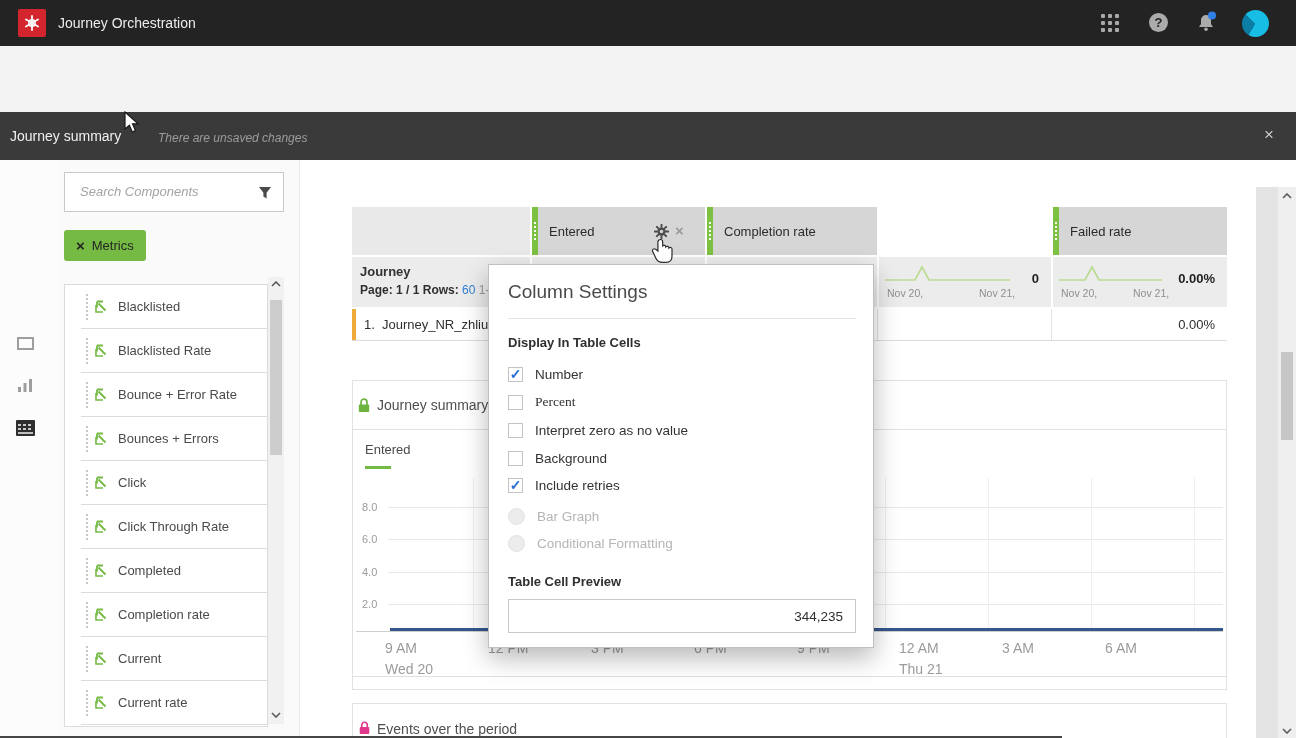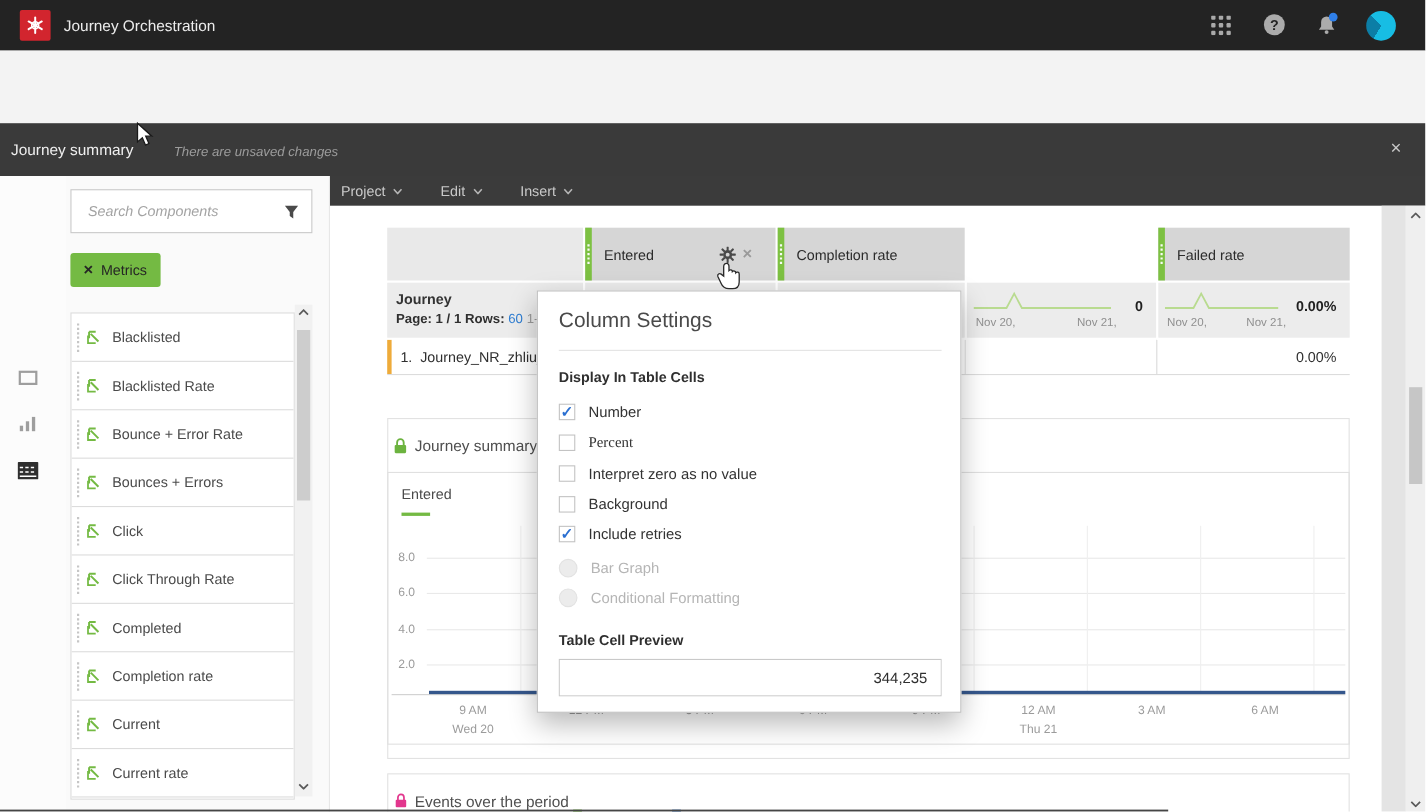--- a/index.html
+++ b/index.html
@@ -28,21 +28,21 @@
   .rail{left:0;top:160px;width:60px;height:578px;background:#fcfcfc;}
   .sidebar{left:60px;top:160px;width:240px;height:578px;background:#fafafa;border-right:1px solid #e7e7e7;box-sizing:border-box;}
   .searchbox{left:64px;top:172px;width:220px;height:40px;background:#fff;border:1px solid #c9c9c9;box-sizing:border-box;}
   .searchbox input{border:0;outline:none;width:170px;margin:10px 0 0 13px;font-size:13px;
         font-family:"Liberation Sans",sans-serif;color:#555;background:transparent;}
   .searchbox input::placeholder{font-style:italic;color:#a3a3a3;}
   .chip{left:64px;top:230px;height:31px;background:#74ba43;border-radius:3px;padding:0 12px;
         font-size:13px;color:#252525;display:flex;align-items:center;gap:7px;cursor:pointer;}
   .chip .x{font-weight:bold;font-size:15px;}
   .mlist{left:64px;top:284px;width:204px;height:443px;background:#fff;border:1px solid #dcdcdc;
-         box-sizing:border-box;overflow:hidden;}
+         box-sizing:border-box;overflow:hidden;padding-left:16px;}
   .mrow{height:44px;border-bottom:1px solid #dcdcdc;display:flex;align-items:center;box-sizing:border-box;}
   .mrow .handle{width:0;height:26px;border-left:2px dotted #c6c6c6;margin-left:5px;}
   .mrow .mlabel{font-size:13px;color:#4a4a4a;margin-left:9px;}
   .micon{margin-left:6px;}
   .sscroll{left:268px;top:277px;width:16px;height:447px;background:#f1f1f1;}
   .sthumb{left:270px;top:300px;width:12px;height:155px;background:#cdcdcd;}
   
   .menubar{left:300px;top:160px;width:996px;height:27px;background:#3b3b3b;display:flex;align-items:center;gap:34px;padding-left:10px;box-sizing:border-box;}
   .mitem{display:flex;align-items:center;gap:7px;font-size:13px;color:#c9c9c9;cursor:pointer;}
   .gutter{left:1256px;top:187px;width:22px;height:551px;background:#e4e4e4;}
@@ -55,21 +55,21 @@
   .hlabel{margin-left:11px;}
   .srow{top:257px;height:50px;background:#ececec;}
   .spark-labels{position:absolute;top:30px;font-size:10.5px;color:#8f8f8f;}
   .sparkval{position:absolute;right:12px;top:14px;font-size:13px;font-weight:bold;color:#1f1f1f;}
   .drow{top:309px;height:32px;background:#fff;border-bottom:1px solid #dcdcdc;box-sizing:border-box;}
   .dval{position:absolute;right:12px;top:8px;font-size:13px;color:#2f2f2f;}
   
   .panel{border:1px solid #e2e2e2;background:#fff;box-sizing:border-box;}
   .ptitle{font-size:14px;color:#4f4f4f;}
   .ytick{position:absolute;width:26px;text-align:left;font-size:11px;color:#9b9b9b;}
-  .xtick{position:absolute;width:90px;text-align:center;font-size:11px;color:#9b9b9b;}
+  .xtick{position:absolute;width:90px;font-size:14px;color:#9b9b9b;}
   .hgrid{position:absolute;height:1px;background:#e9e9e9;}
   .vgrid{position:absolute;width:1px;background:#efefef;}
   
   .modal{left:488px;top:264px;width:386px;height:384px;background:#fff;border:1px solid #bfbfbf;
          box-shadow:0 10px 24px rgba(0,0,0,0.28);box-sizing:border-box;z-index:50;}
   .mtitle{position:absolute;left:19px;top:16px;font-size:19px;color:#4a4a4a;}
   .mdivider{position:absolute;left:19px;top:53px;width:348px;height:1px;background:#e3e3e3;}
   .msection{position:absolute;left:19px;font-size:13px;font-weight:bold;color:#2f2f2f;}
   .opt{position:absolute;left:19px;height:18px;display:flex;align-items:center;gap:12px;cursor:pointer;}
   .cbox{width:15px;height:15px;border:1px solid #c3c3c3;background:#fff;box-sizing:border-box;
@@ -287,40 +287,20 @@
         <polyline points="1,5 5,1 9,5" fill="none" stroke="#5a5a5a" stroke-width="1.6"></polyline>
       </svg>
   </div>
   <div class="a sthumb"></div>
   <div class="a" style="left:271px;top:712px;">
     <svg width="10" height="6" viewBox="0 0 10 6">
         <polyline points="1,1 5,5 9,1" fill="none" stroke="#5a5a5a" stroke-width="1.6"></polyline>
       </svg>
   </div>
 
-  <div class="a menubar">
-    <div class="mitem">
-      <span>Project</span>
-      <svg width="9" height="6" viewBox="0 0 9 6">
-          <polyline points="1,1 4.5,5 8,1" fill="none" stroke="#b5b5b5" stroke-width="1.4"></polyline>
-        </svg>
-    </div>
-    <div class="mitem">
-      <span>Edit</span>
-      <svg width="9" height="6" viewBox="0 0 9 6">
-          <polyline points="1,1 4.5,5 8,1" fill="none" stroke="#b5b5b5" stroke-width="1.4"></polyline>
-        </svg>
-    </div>
-    <div class="mitem">
-      <span>Insert</span>
-      <svg width="9" height="6" viewBox="0 0 9 6">
-          <polyline points="1,1 4.5,5 8,1" fill="none" stroke="#b5b5b5" stroke-width="1.4"></polyline>
-        </svg>
-    </div>
-  </div>
 
   <div class="a hcell" style="left:352px;width:178px;background:#e9e9e9;"></div>
   <div class="a hcell" style="left:532px;width:173px;">
     <div class="gbar">
         <i></i>
       </div>
     <span class="hlabel">Entered</span>
     <div style="position:absolute;left:122px;top:17px;">
       <svg width="15" height="15" viewBox="0 0 16 16">
         <g fill="#4a4a4a">

